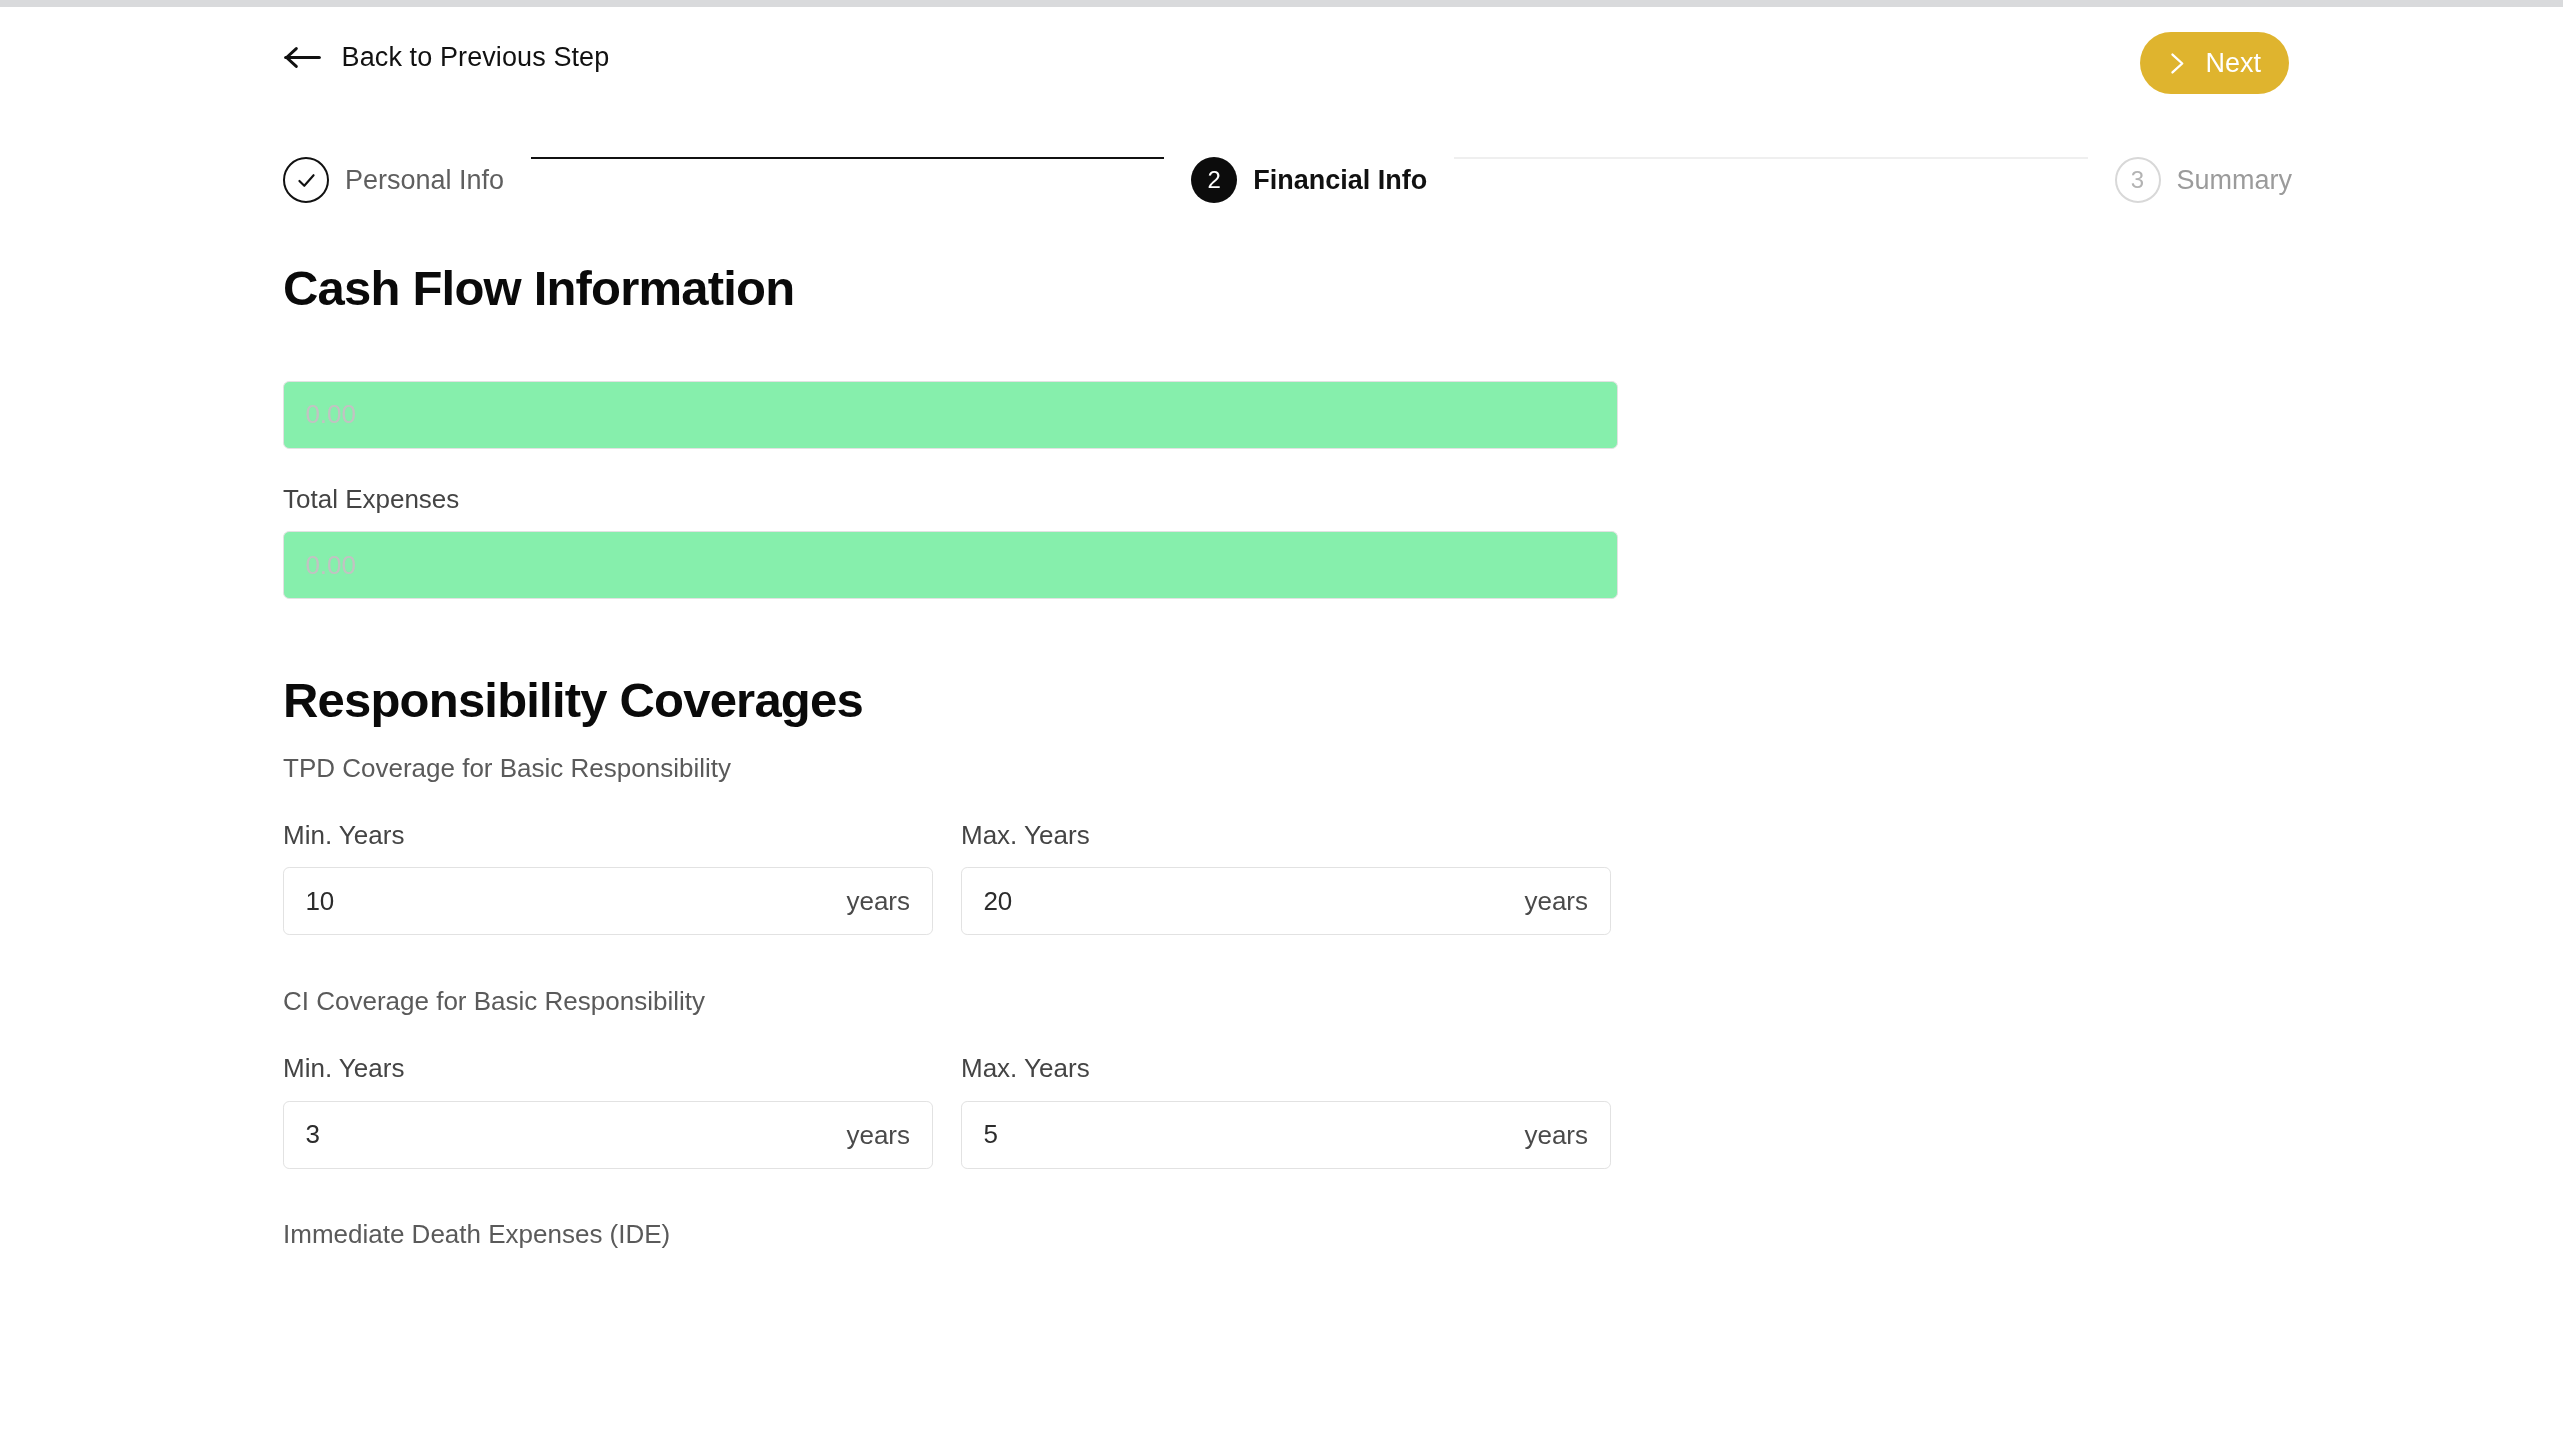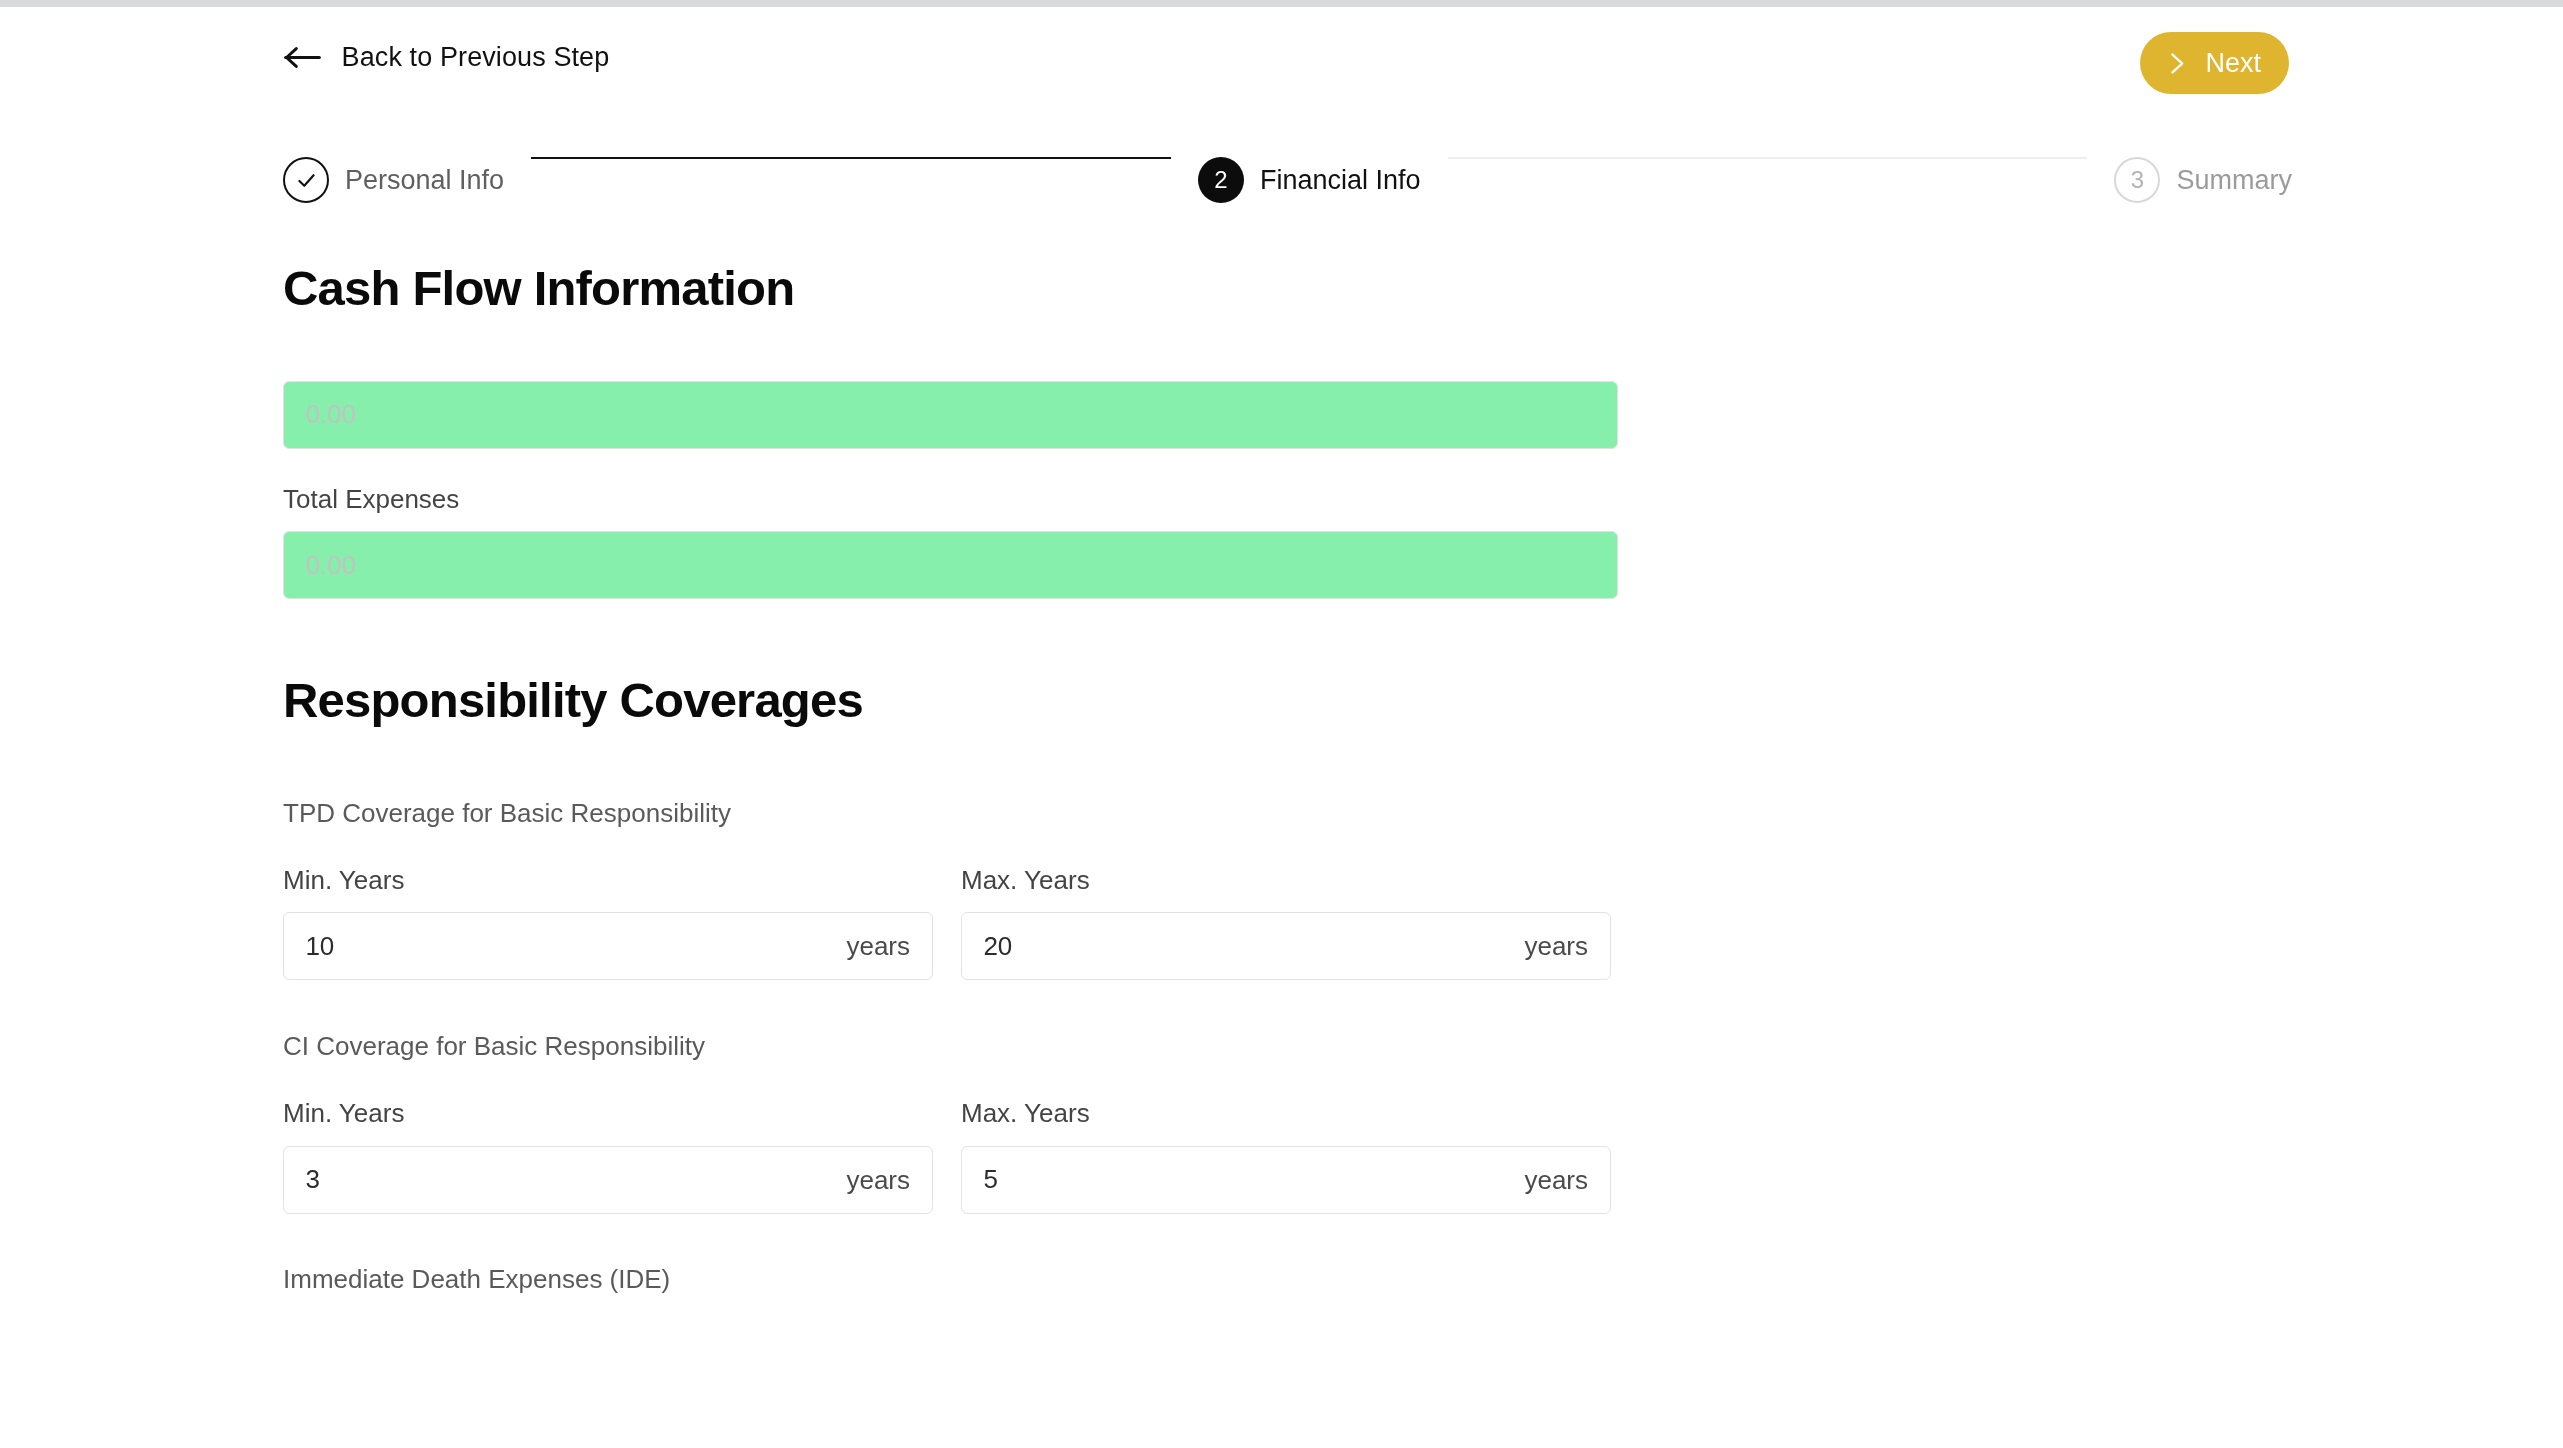--- a/index.html
+++ b/index.html
@@ -130,21 +130,21 @@
     color: #b3b3b3;
   }
   .check-icon { width: 23px; height: 23px; display: block; }
 
   .step-label {
     font-size: 27px;
     white-space: nowrap;
     line-height: 1;
   }
   .step-label.done  { color: #5f5f5f; }
-  .step-label.active{ color: #111111; font-weight: 400; }
+  .step-label.active{ color: #111111; font-weight: 700; }
   .step-label.todo  { color: #9b9b9b; }
 
   .step-connector {
     flex: 1 1 auto;
     height: 2.2px;
     margin: 0 27px;
   }
   .step-connector.filled { background: #111111; }
   .step-connector.empty  { background: #efefef; }
 
@@ -302,21 +302,21 @@
       <input class="text-input" type="text" placeholder="0.00" style="">
     </div>
 
     <div class="field-block" style="margin-top:37px;">
       <label class="field-label">Total Expenses</label>
       <input class="text-input" type="text" placeholder="0.00" style="">
     </div>
 
     <h1 class="section-heading" style="margin-top:76px;">Responsibility Coverages</h1>
 
-    <div style="margin-top:73px;">
+    <div style="margin-top:28px;">
       <span class="sub-label">TPD Coverage for Basic Responsibility</span>
 
       <div class="year-row" style="margin-top:41px;">
         <div class="year-col">
           <label class="field-label">Min. Years</label>
           <div class="year-input-wrap">
             <input class="year-input" type="text" value="10" style="">
             <span class="year-suffix">years</span>
           </div>
         </div>

